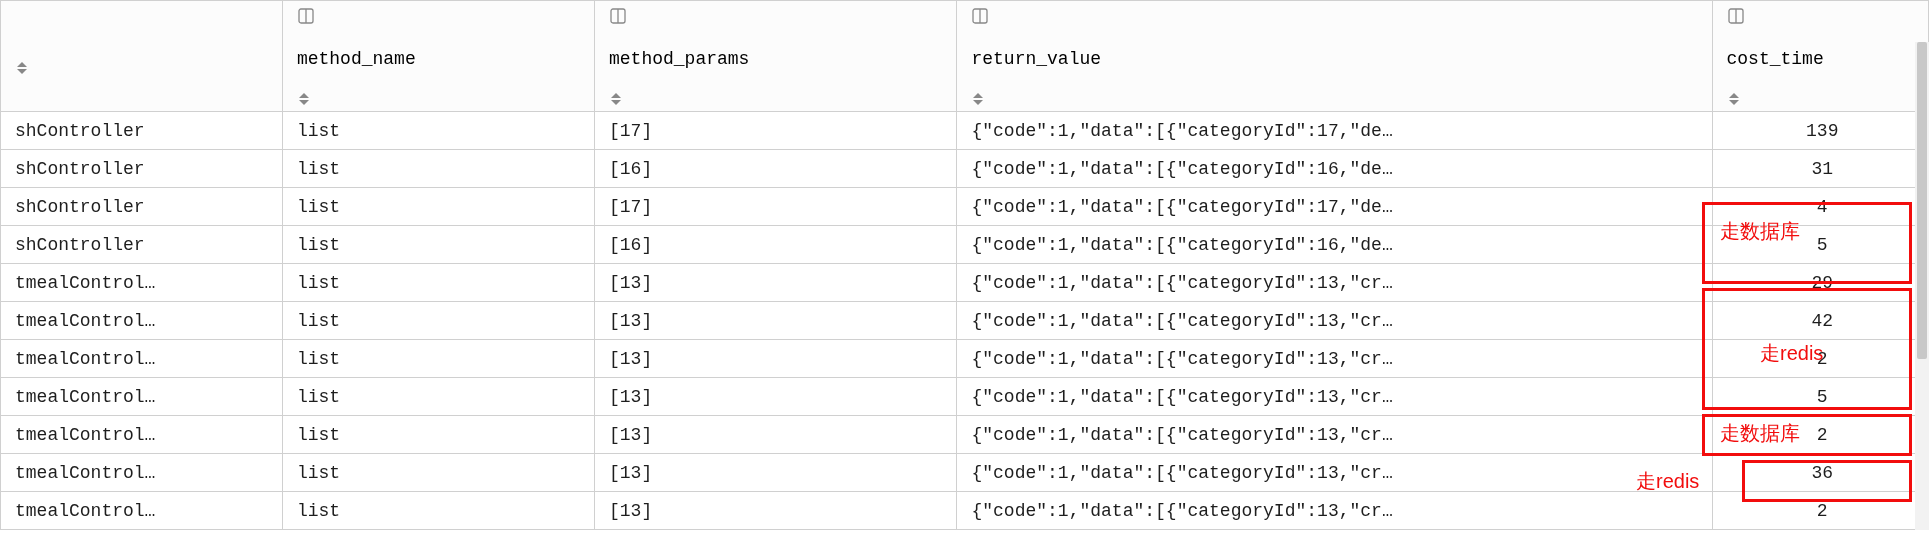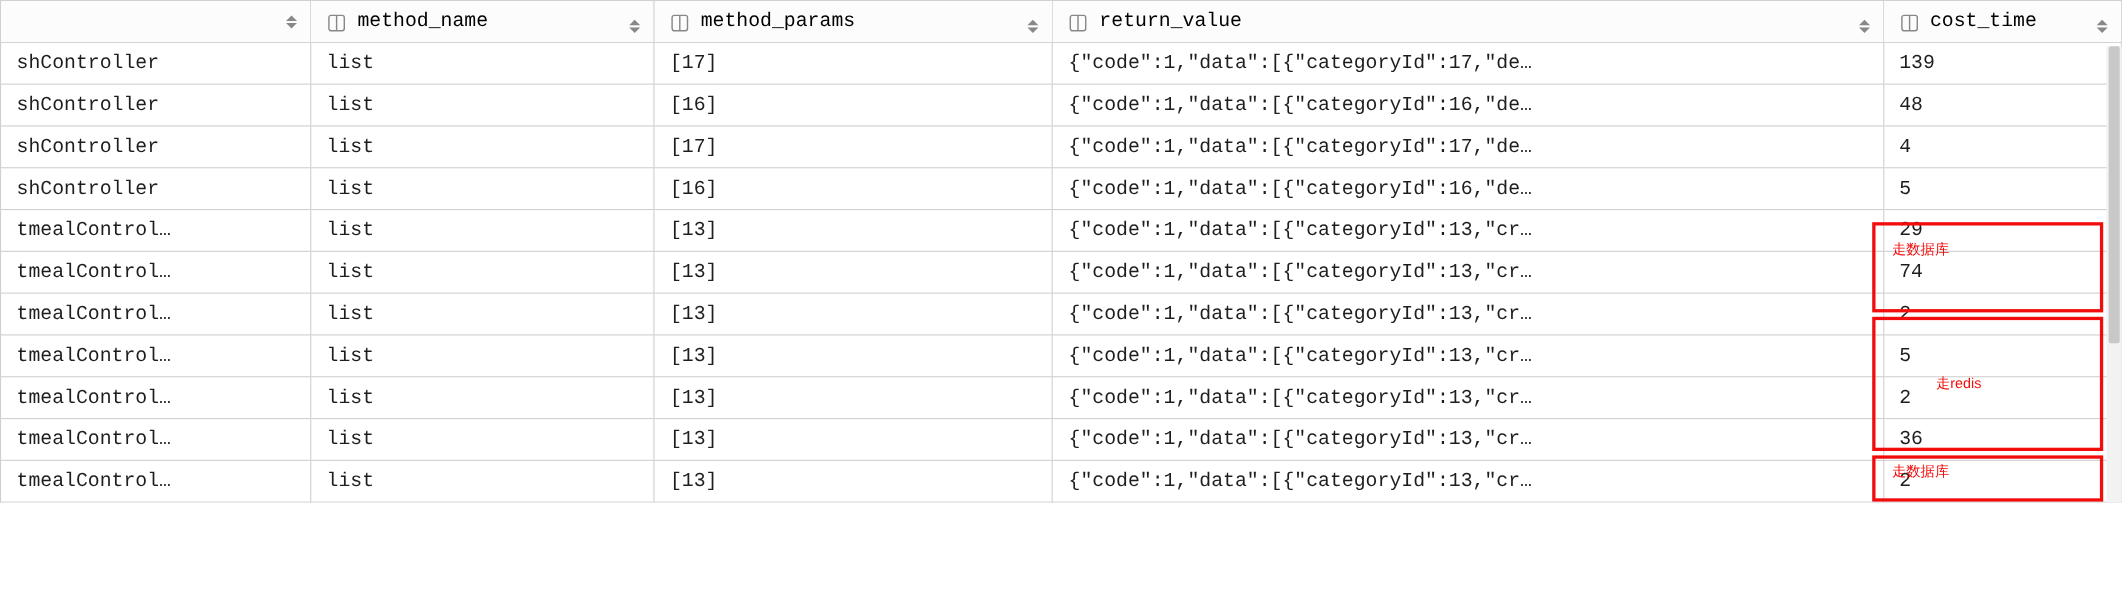--- a/index.html
+++ b/index.html
@@ -27,55 +27,56 @@
     font-weight: normal;
   }
   th {
     background: #fcfcfc;
     color: #000;
     position: relative;
     user-select: none;
   }
   .hdr {
     display: flex;
-    align-items: flex-end;
-    gap: 10px;
+    align-items: flex-start;
+    gap: 24px;
     width: 100%;
+    flex-direction: column;
   }
   .hdr .lbl { flex: 1; overflow: hidden; text-overflow: ellipsis; white-space: nowrap; }
   .hdr svg.col { flex: 0 0 auto; }
   .sorter {
     flex: 0 0 auto;
     width: 14px;
     display: flex;
     flex-direction: column;
     align-items: center;
     gap: 2px;
   }
   .sorter span {
     width: 0; height: 0;
     border-left: 5px solid transparent;
     border-right: 5px solid transparent;
   }
   .sorter .up { border-bottom: 5px solid #888; }
   .sorter .dn { border-top: 5px solid #888; }
-  .num { text-align: left; font-variant-numeric: tabular-nums; margin-top: 48px; }
+  .num { text-align: center; font-variant-numeric: tabular-nums; margin-top: 48px; }
 
   .container { position: relative; width: 1929px; }
 
   .anno {
     position: absolute;
     border: 3px solid #f20d0d;
     pointer-events: none;
   }
   .anno-label {
     position: absolute;
     color: #f20d0d;
     font-family: "Microsoft YaHei", "PingFang SC", sans-serif;
-    font-size: 13px;
+    font-size: 20px;
     pointer-events: none;
     white-space: nowrap;
   }
 
   .scrollbar {
     position: absolute;
     right: 0;
     top: 42px;
     width: 14px;
     bottom: 0;
@@ -180,21 +181,21 @@
       <td>list</td>
       <td>[17]</td>
       <td>{"code":1,"data":[{"categoryId":17,"de…</td>
       <td class="num">139</td>
     </tr>
     <tr>
       <td>shController</td>
       <td>list</td>
       <td>[16]</td>
       <td>{"code":1,"data":[{"categoryId":16,"de…</td>
-      <td class="num">48</td>
+      <td class="num">31</td>
     </tr>
     <tr>
       <td>shController</td>
       <td>list</td>
       <td>[17]</td>
       <td>{"code":1,"data":[{"categoryId":17,"de…</td>
       <td class="num">4</td>
     </tr>
     <tr>
       <td>shController</td>
@@ -208,21 +209,21 @@
       <td>list</td>
       <td>[13]</td>
       <td>{"code":1,"data":[{"categoryId":13,"cr…</td>
       <td class="num">29</td>
     </tr>
     <tr>
       <td>tmealControl…</td>
       <td>list</td>
       <td>[13]</td>
       <td>{"code":1,"data":[{"categoryId":13,"cr…</td>
-      <td class="num">74</td>
+      <td class="num">42</td>
     </tr>
     <tr>
       <td>tmealControl…</td>
       <td>list</td>
       <td>[13]</td>
       <td>{"code":1,"data":[{"categoryId":13,"cr…</td>
       <td class="num">2</td>
     </tr>
     <tr>
       <td>tmealControl…</td>

